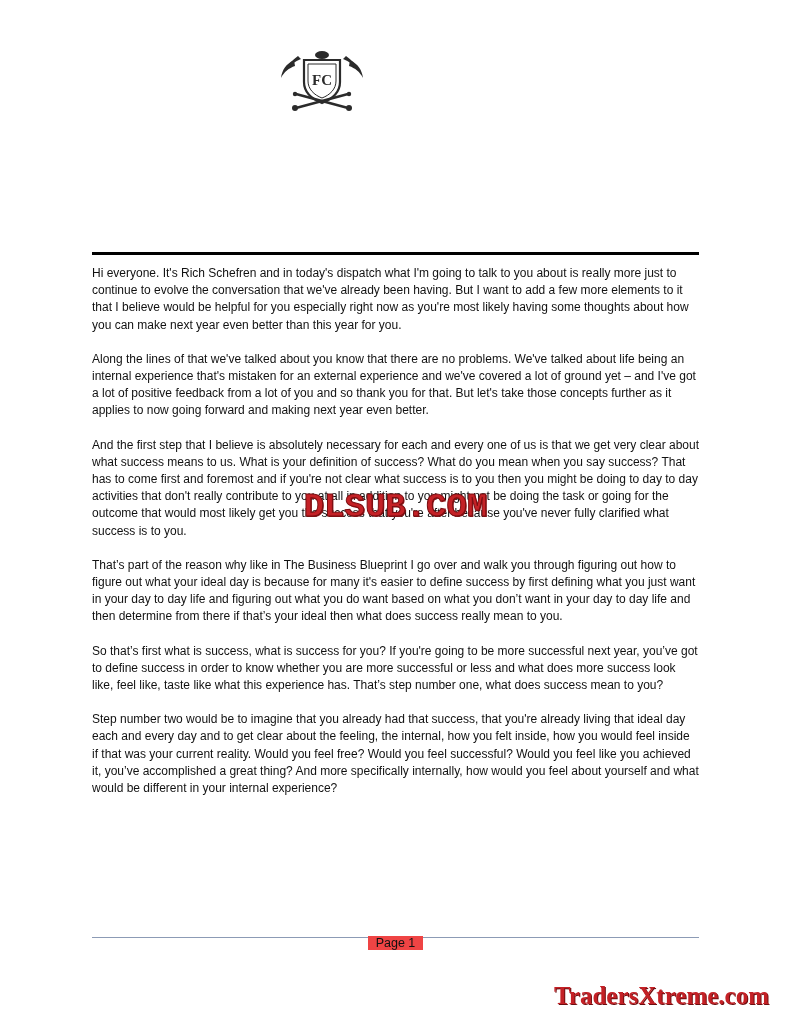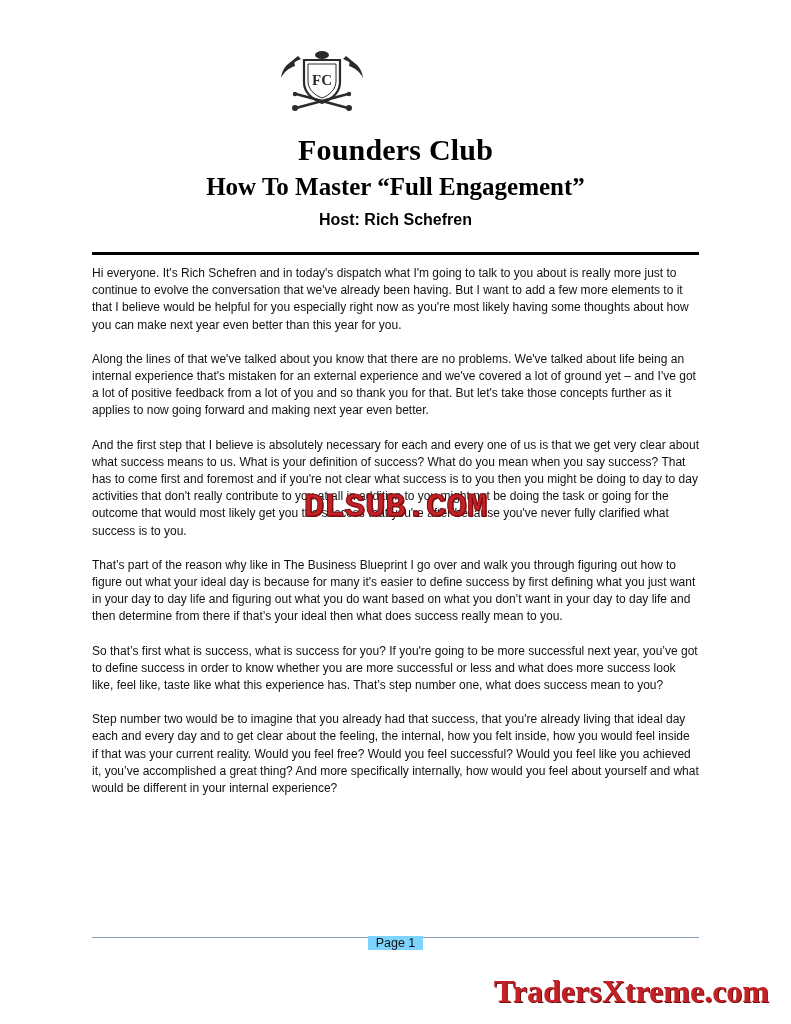--- a/index.html
+++ b/index.html
@@ -121,30 +121,30 @@
     position: absolute;
     bottom: 74px;
     left: 0;
     width: 791px;
     text-align: center;
     font-size: 12.5px;
     color: #111;
     background: transparent;
   }
   .page-num span {
-    background: #7dd3fc;
+    background: #ef4444;
     padding: 0 8px;
   }
   .watermark-bottom {
     position: absolute;
     bottom: 14px;
     right: 22px;
     font-family: "Liberation Serif", serif;
     font-weight: bold;
-    font-size: 32px;
+    font-size: 25px;
     color: #c42126;
     text-shadow: 1px 1px 0 #6d0e10;
   }
 </style>
 </head>
 <body>
 
 <div class="page">
 
 
@@ -168,25 +168,20 @@
         <g fill="#2b2b2b">
           <circle cx="21" cy="60" r="3"></circle>
           <circle cx="75" cy="60" r="3"></circle>
           <circle cx="21" cy="46" r="2.2"></circle>
           <circle cx="75" cy="46" r="2.2"></circle>
         </g>
       </svg>
     </span>
   </div>
 
-  <div class="title-block">
-    <h1 class="doc-title">Founders Club</h1>
-    <h2 class="doc-subtitle">How To Master “Full Engagement”</h2>
-    <div class="doc-host">Host:  Rich Schefren</div>
-  </div>
 
   <div class="rule"></div>
 
   <div class="body-text">
     <p>Hi everyone.  It's Rich Schefren and in today's dispatch what I'm going to talk to you about is really more just to continue to evolve the conversation that we've already been having.  But I want to add a few more elements to it that I believe would be helpful for you especially right now as you're most likely having some thoughts about how you can make next year even better than this year for you.</p>
     <p>Along the lines of that we've talked about you know that there are no problems.  We've talked about life being an internal experience that's mistaken for an external experience and we've covered a lot of ground yet – and I've got a lot of positive feedback from a lot of you and so thank you for that.  But let's take those concepts further as it applies to now going forward and making next year even better.</p>
     <p>And the first step that I believe is absolutely necessary for each and every one of us is that we get very clear about what success means to us.  What is your definition of success?  What do you mean when you say success?  That has to come first and foremost and if you're not clear what success is to you then you might be doing to day to day activities that don't really contribute to you at all in addition to you might not be doing the task or going for the outcome that would most likely get you the success that you're after because you've never fully clarified what success is to you.</p>
     <p>That’s part of the reason why like in The Business Blueprint I go over and walk you through figuring out how to figure out what your ideal day is because for many it's easier to define success by first defining what you just want in your day to day life and figuring out what you do want based on what you don’t want in your day to day life and then determine from there if that’s your ideal then what does success really mean to you.</p>
     <p>So that’s first what is success, what is success for you?  If you're going to be more successful next year, you’ve got to define success in order to know whether you are more successful or less and what does more success look like, feel like, taste like what this experience has.  That’s step number one, what does success mean to you?</p>
     <p>Step number two would be to imagine that you already had that success, that you're already living that ideal day each and every day and to get clear about the feeling, the internal, how you felt inside, how you would feel inside if that was your current reality.  Would you feel free?  Would you feel successful?  Would you feel like you achieved it, you’ve accomplished a great thing?  And more specifically internally, how would you feel about yourself and what would be different in your internal experience?</p>

